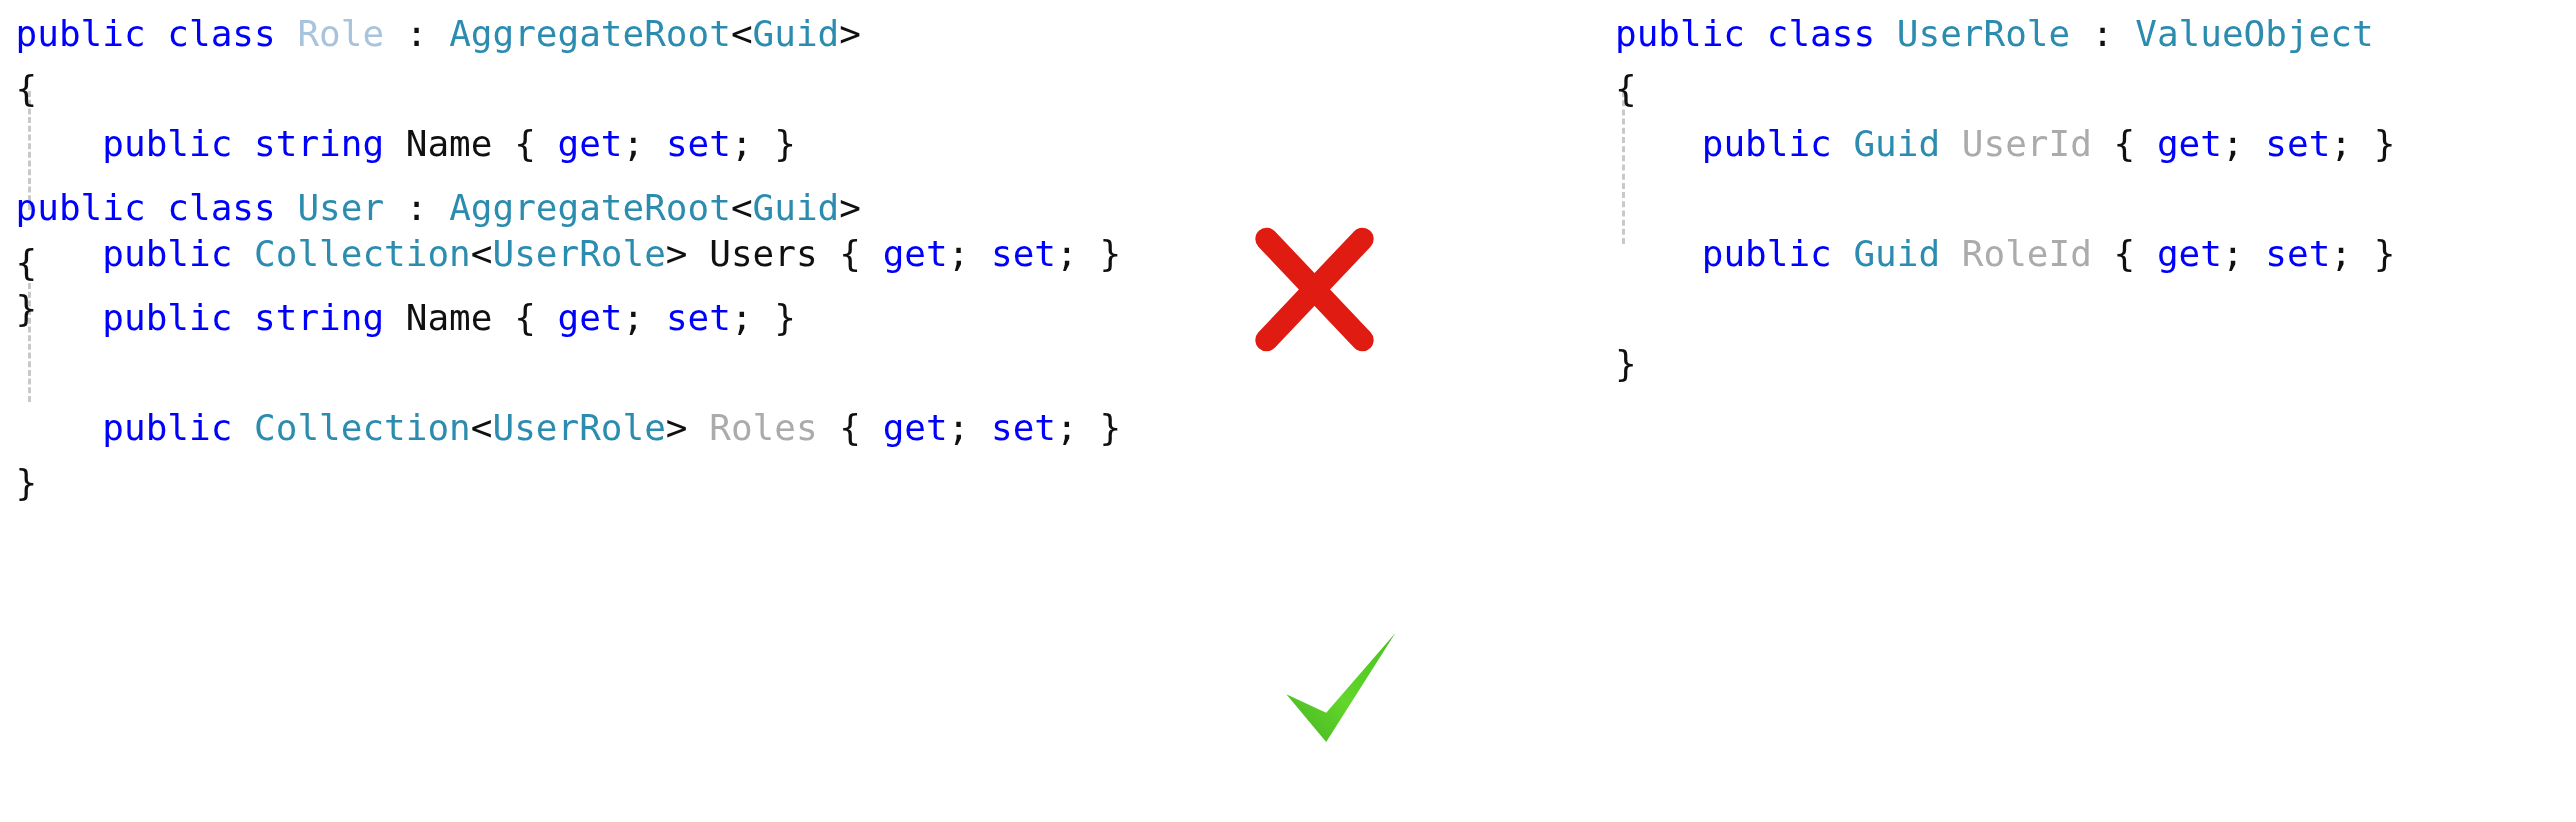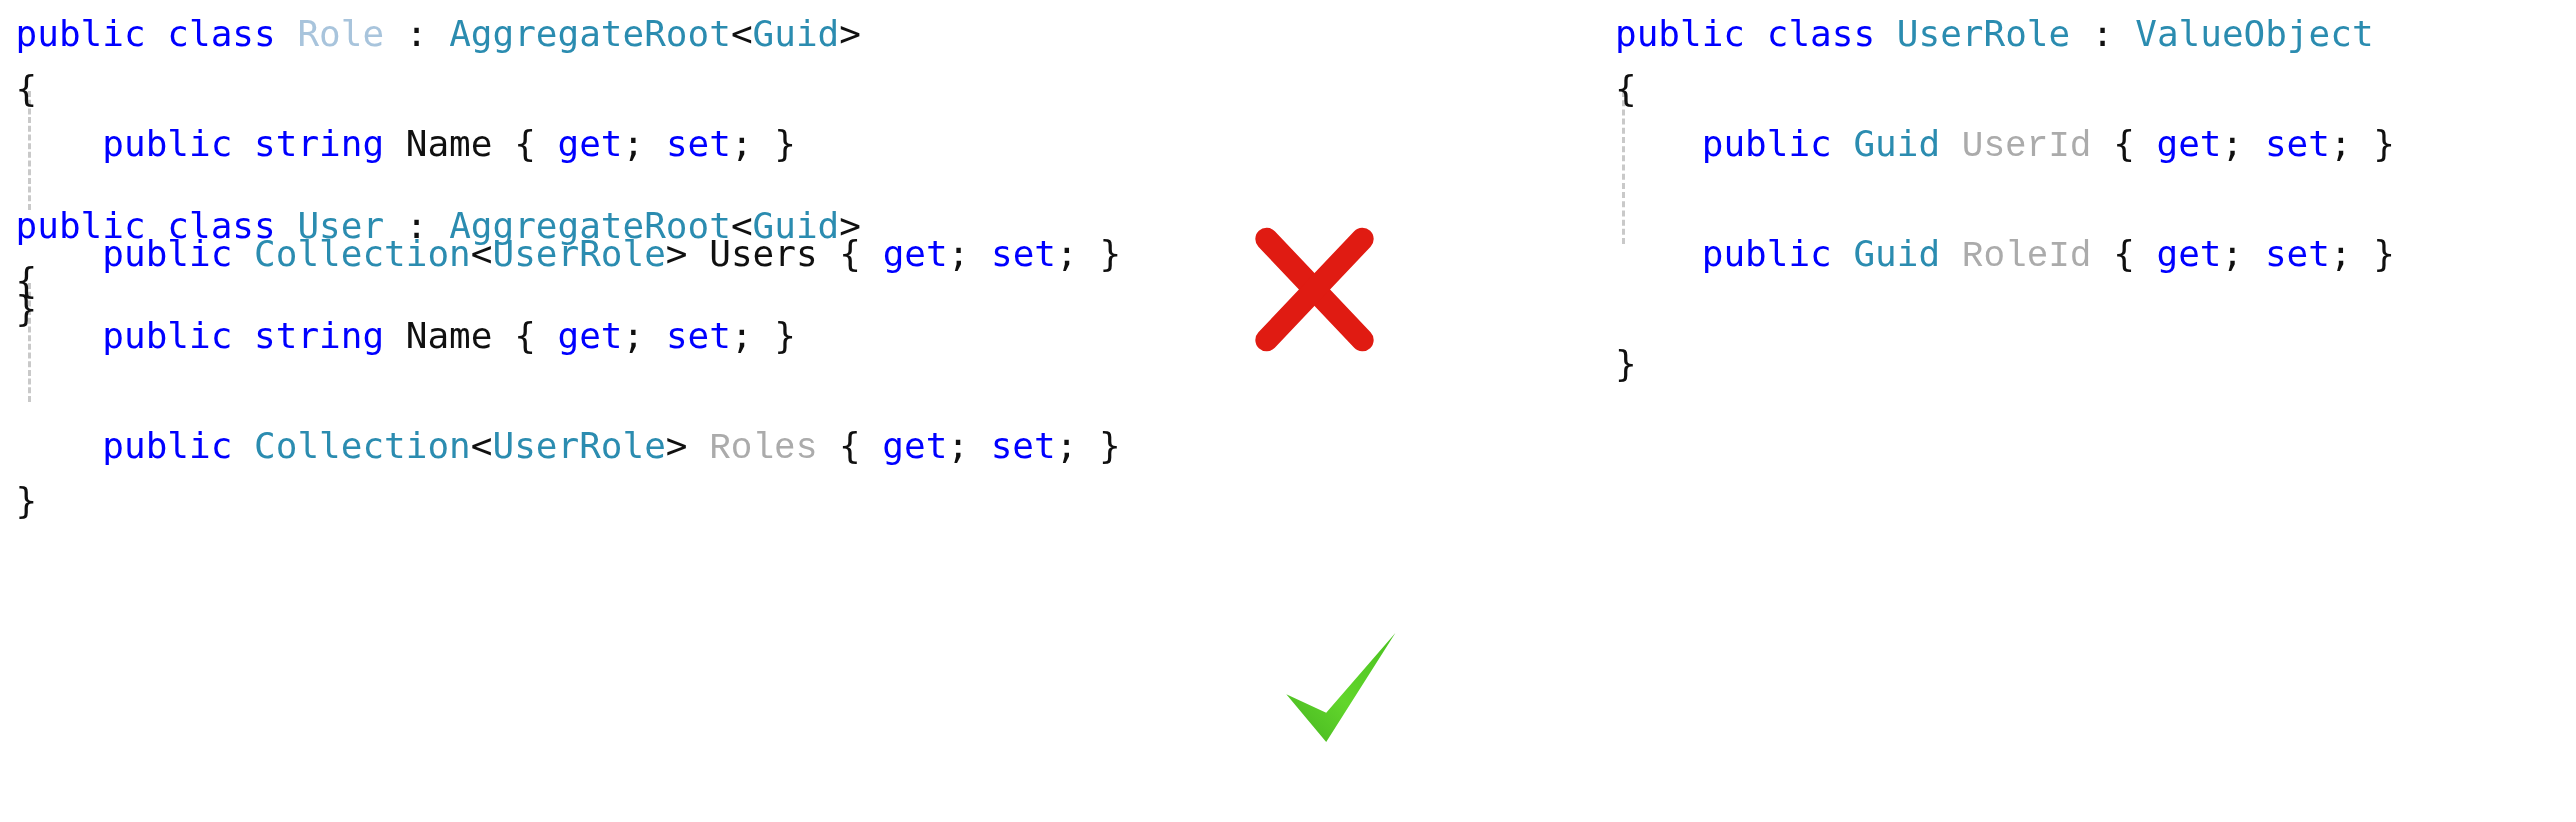--- a/index.html
+++ b/index.html
@@ -21,36 +21,36 @@
   
   .code-block {
     position: absolute;
     white-space: pre;
     font-size: 36px;
     line-height: 55px;
     letter-spacing: 0px;
   }
 
   #block-role      { left: 15.6px;   top: 6.2px;   }
-  #block-user      { left: 15.6px;   top: 198px; }
+  #block-user      { left: 15.6px;   top: 180px; }
   #block-userrole  { left: 1615px; top: 6.2px;   }
 
   .code-line {
     position: relative;
     height: 55px;
     white-space: pre;
   }
 
   .code-line.blank { height: 55px; }
 
   
   .kw    { color: #0000ff; }            
   .type  { color: #2b8cb0; }            
   .dim   { color: #a8c4dc; }            
-  .muted { color: #ababab; font-family: Liberation Mono, monospace; }            
+  .muted { color: #ababab; }            
   .plain { color: #101010; }            
 
   
   .indent-guide {
     position: absolute;
     width: 0;
     border-left: 3.1px dashed #c9c9c9;
   }
 
   #guide-role     { left: 28px;   top: 91px; height: 119px; }

